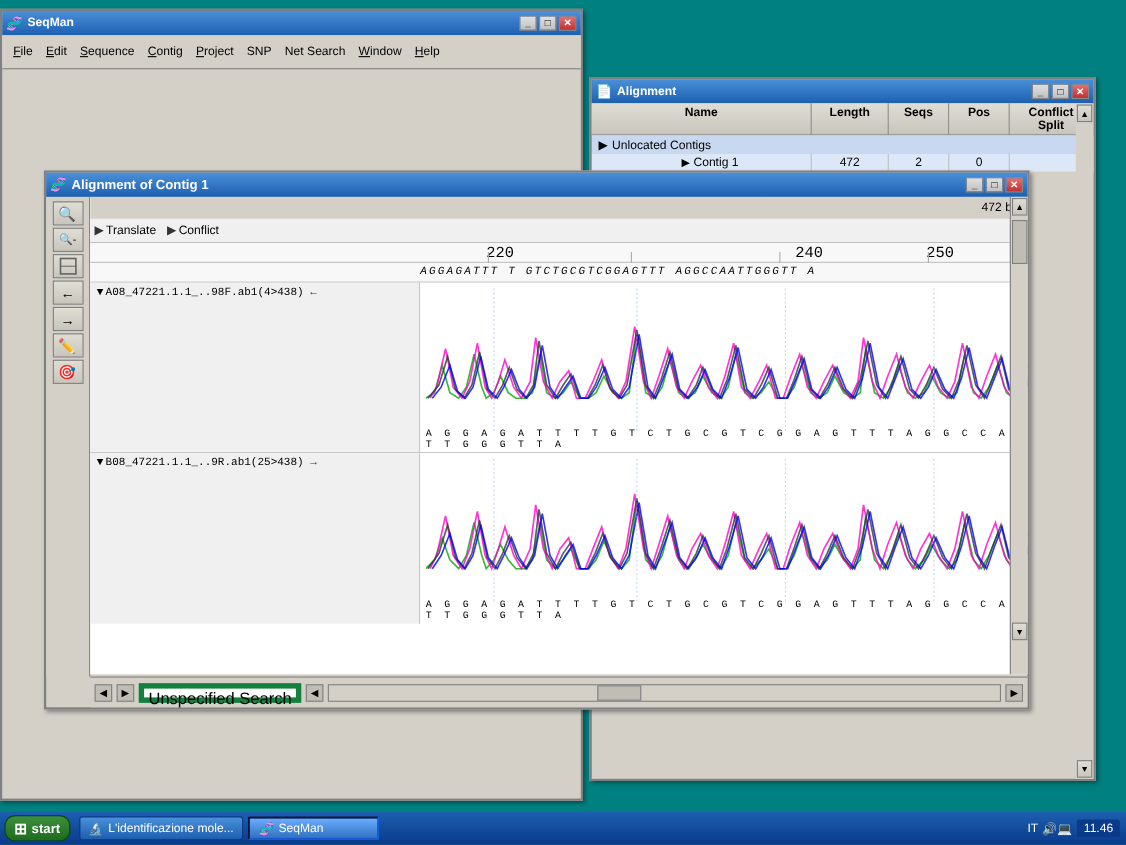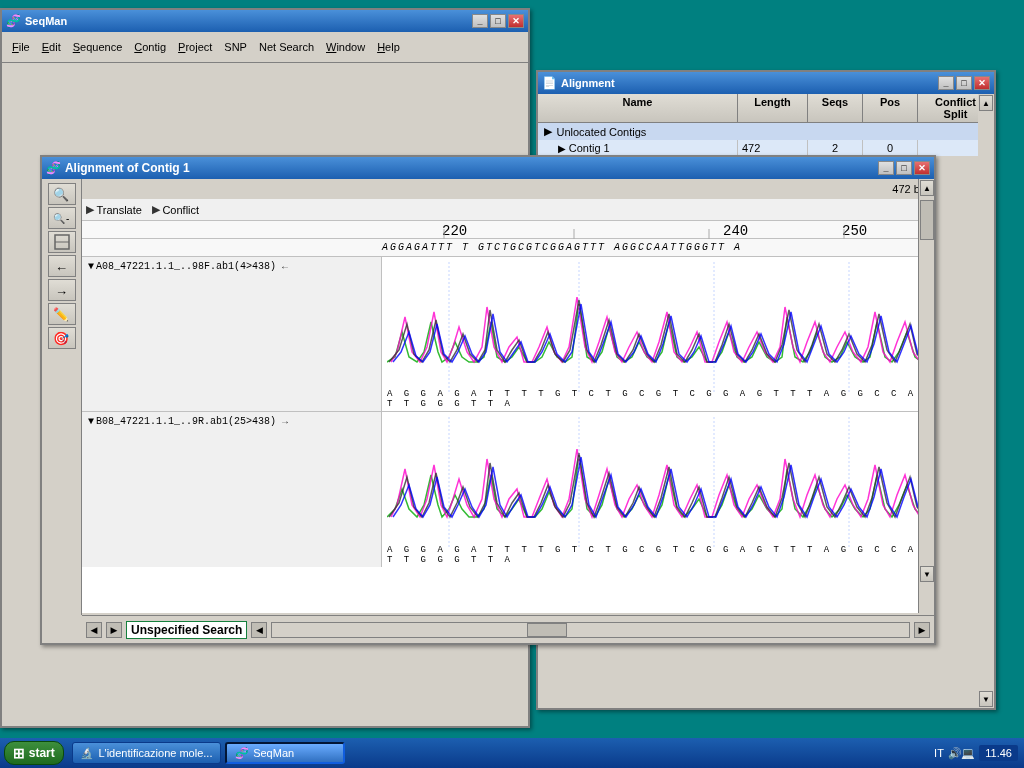--- a/index.html
+++ b/index.html
@@ -80,21 +80,21 @@
     }
     .th {
       padding: 2px 4px; font-size: 11px; font-weight: bold;
       border-right: 1px solid #808080; text-align: center;
       background: linear-gradient(to bottom, #e0ddd5, #c8c5bd);
     }
     .table-row-data {
       display: grid; grid-template-columns: 200px 70px 55px 55px 1fr;
       background: white;
     }
-    .td { padding: 2px 4px; font-size: 11px; border-right: 1px solid #c0c0c0; }
+    .td { padding: 2px 4px; font-size: 11px; border-right: 1px solid #c0c0c0; text-align: center; }
     .section-header {
       background: #c8d8f0; padding: 2px 6px; font-size: 11px;
       display: flex; align-items: center; gap: 4px;
     }
 
     
     .alignment-window {
       position: absolute; top: 155px; left: 40px; width: 896px; height: 490px;
       background: #d4d0c8; border: 2px solid #808080;
       box-shadow: 2px 2px 4px rgba(0,0,0,0.4);
@@ -134,22 +134,22 @@
     .status-bar {
       position: absolute; bottom: 0; left: 40px; right: 0; height: 28px;
       background: #d4d0c8; border-top: 1px solid #808080;
       display: flex; align-items: center; gap: 4px; padding: 0 4px;
     }
     .scroll-btn {
       width: 16px; height: 16px; background: #c0bdb5; border: 1px solid #808080;
       display: flex; align-items: center; justify-content: center; font-size: 9px; cursor: pointer;
     }
     .search-box {
-      background: white; border: 1px solid #15803d; padding: 1px 4px;
-      font-size: 12px; height: 18px; min-width: 100px; font-weight: bold;
+      background: white; border: 5px solid #15803d; padding: 1px 4px;
+      font-size: 15px; height: 18px; min-width: 100px;
     }
     .h-scrollbar {
       flex: 1; height: 16px; background: #d4d0c8; border: 1px solid #808080;
       position: relative;
     }
     .h-thumb {
       width: 40px; height: 14px; background: #c0bdb5; border: 1px solid #808080;
       position: absolute; left: 40%;
     }
 

